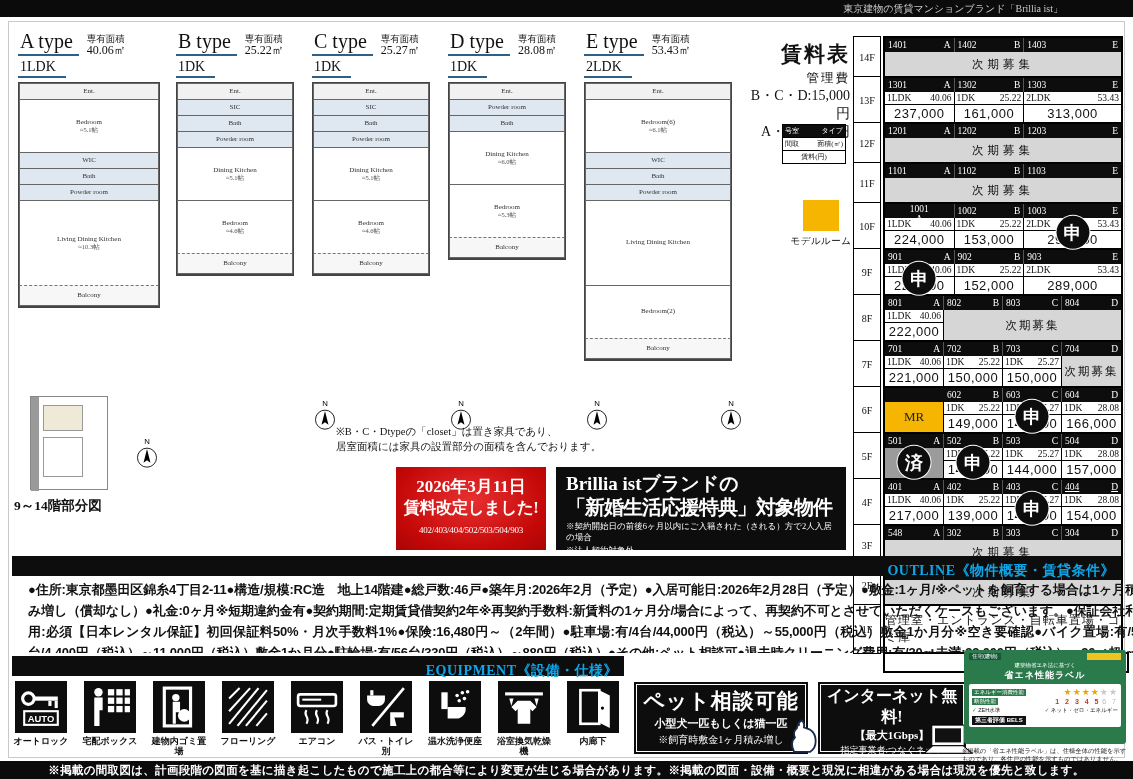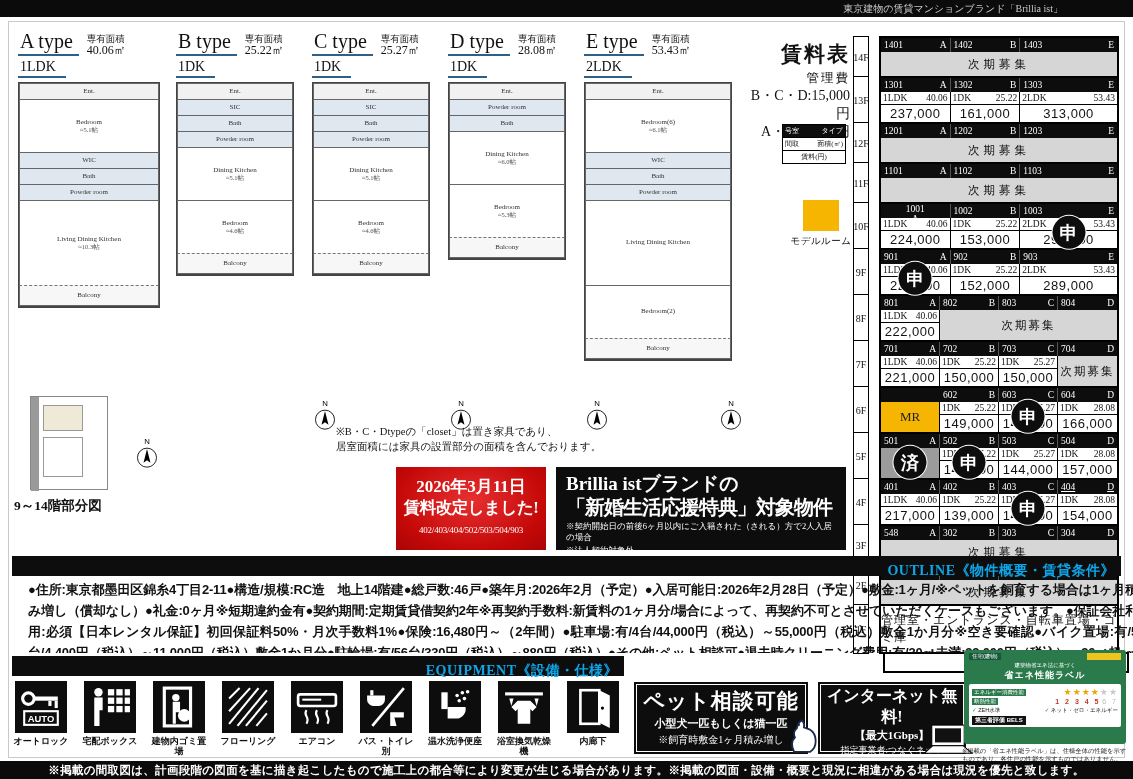--- a/index.html
+++ b/index.html
@@ -68,21 +68,21 @@
   .lg-dark{background:#0d0d0d;color:#fff;}
   .lg-c{justify-content:center;}
   .model-legend{position:absolute;left:786px;top:200px;width:70px;text-align:center;}
   .model-sq{width:36px;height:31px;background:#f5b500;margin:0 auto;}
   .model-label{font-family:"Liberation Serif",serif;font-size:9.5px;margin-top:4px;letter-spacing:.5px;}
 
   
   .rtable{position:absolute;left:853px;top:36px;width:276px;}
   .fl-row{display:flex;align-items:stretch;margin-top:-2px;}
   .fl-row:first-child{margin-top:0;}
-  .fl-label{width:16px;margin-right:10px;border:1.5px solid #000;background:#fff;display:flex;
+  .fl-label{width:28px;margin-right:2px;border:1.5px solid #000;background:#fff;display:flex;
             align-items:center;justify-content:center;font-family:"Liberation Serif",serif;font-size:10px;}
   .fl-block{width:240px;border:2px solid #000;background:#fff;display:flex;flex-direction:column;}
   .blk-head{display:flex;background:#0d0d0d;color:#fff;height:14px;font-family:"Liberation Serif",serif;font-size:9.5px;}
   .h-cell{display:flex;justify-content:space-between;align-items:center;padding:0 3px;border-right:1px solid #555;}
   .blk-head>.h-cell:last-child{border-right:none;}
   .blk-body{display:flex;align-items:stretch;}
   .next-cell{background:#d6d6d6;display:flex;align-items:center;justify-content:center;
              font-family:"Liberation Serif",serif;font-size:11.5px;letter-spacing:2px;border-right:1px solid #000;}
   .next-full{height:24px;letter-spacing:4px;}
   .u-cell{position:relative;display:flex;flex-direction:column;border-right:1px solid #000;background:#fff;}

